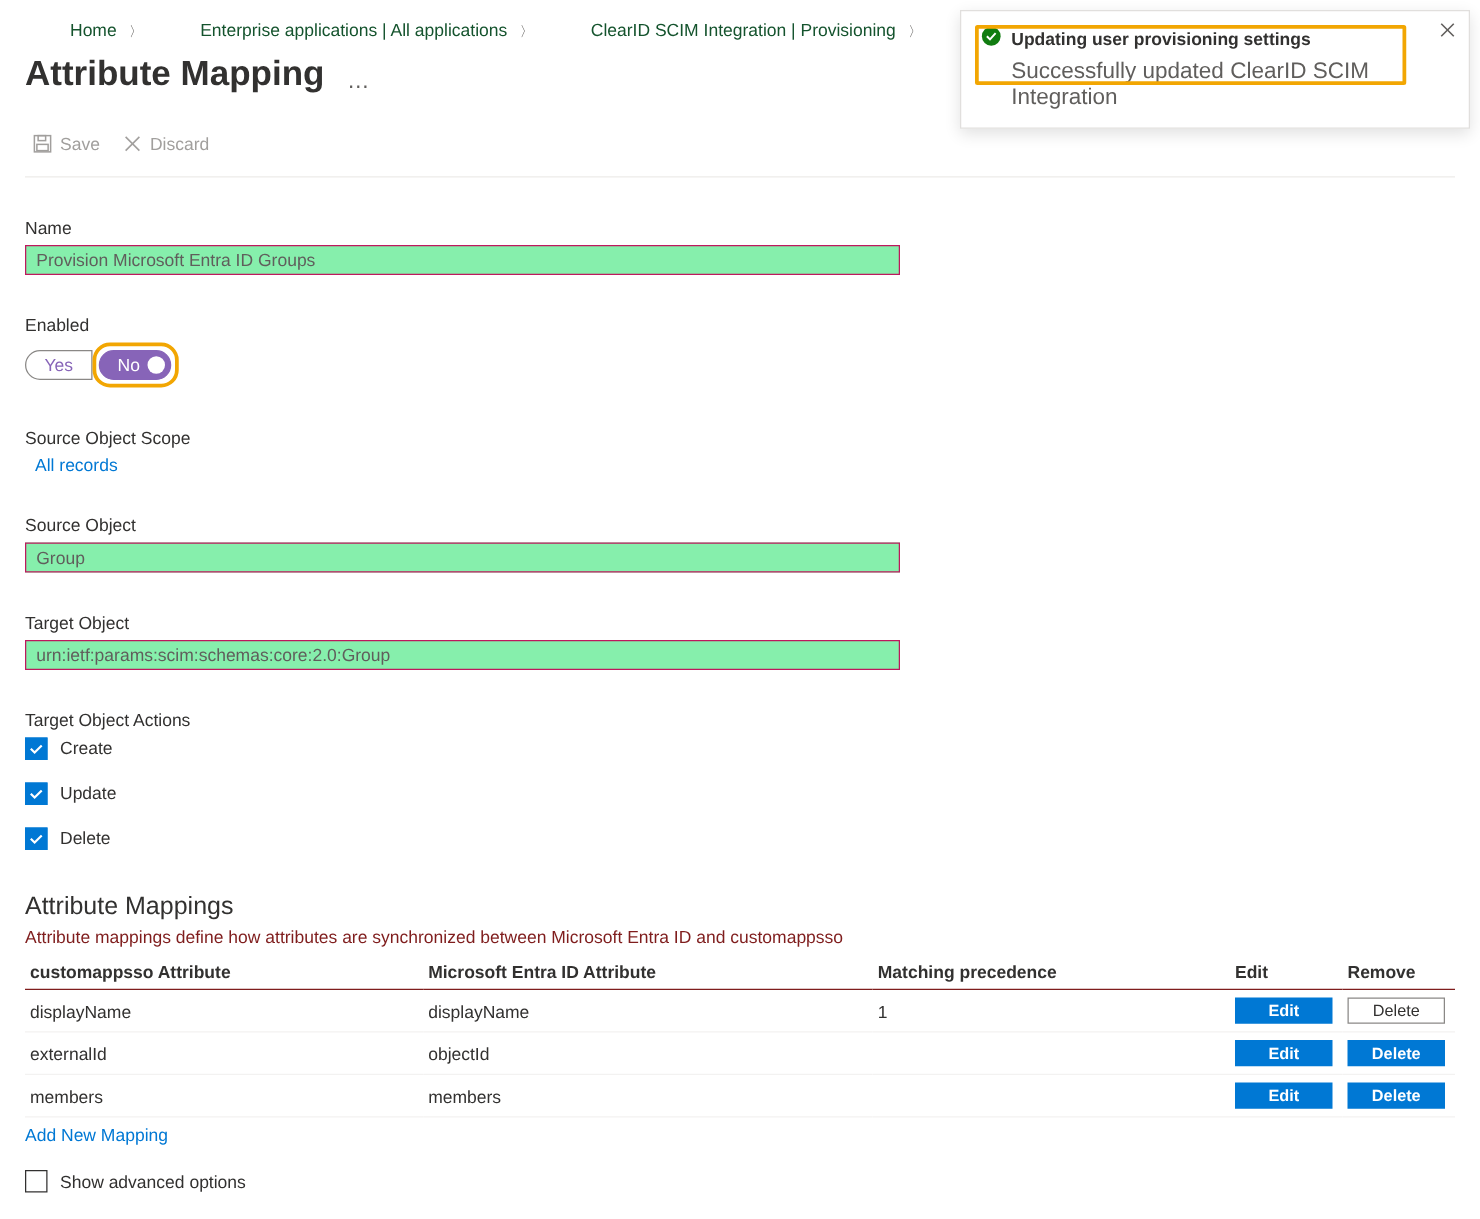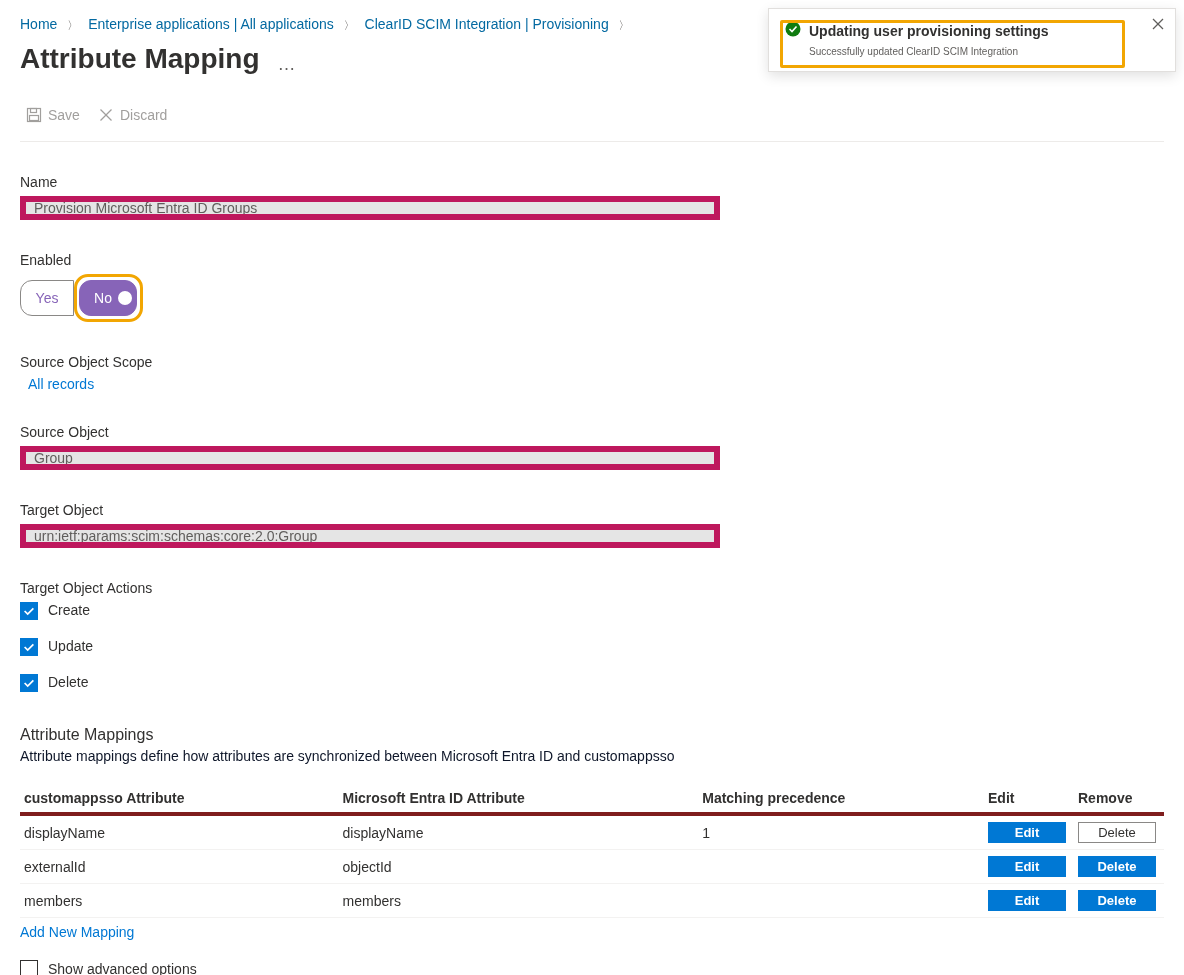--- a/index.html
+++ b/index.html
@@ -14,22 +14,23 @@
     overflow: hidden;
   }
 
   
   .breadcrumb {
     padding: 16px 20px 0 20px;
     font-size: 14px;
     color: #605e5c;
   }
   .breadcrumb a {
-    color: #0369a1;
+    color: #14532d;
     text-decoration: none;
+    margin-left: 36px;
   }
   .crumb-sep {
     color: #605e5c;
     padding: 0 6px;
     font-size: 11px;
   }
 
   
   .title-row {
     padding: 10px 20px 20px 20px;
@@ -81,38 +82,38 @@
   .field-block { margin-bottom: 14px; }
   .field-label {
     font-size: 14px;
     color: #323130;
     margin-bottom: 6px;
     display: block;
     margin-top: 32px;
   }
   .text-input {
     width: 700px;
-    border: 6px solid #be185d;
-    background: #e5e5e5;
+    border: 1px solid #be185d;
+    background: #86efac;
     color: #605e5c;
     font-size: 14px;
     padding: 4px 8px;
     height: 24px;
   }
 
   
   .pill-group {
     display: inline-flex;
     align-items: center;
   }
   .pill {
     border: 1px solid #8a8886;
     color: #323130;
     background: #fff;
-    height: 36px;
+    height: 24px;
     min-width: 54px;
     display: inline-flex;
     align-items: center;
     justify-content: center;
     font-size: 14px;
     padding: 0 10px;
     cursor: pointer;
   }
   .pill.yes {
     border-radius: 12px 0 0 12px;
@@ -166,34 +167,34 @@
     cursor: pointer;
   }
   .chk svg { width: 14px; height: 14px; }
   .chk.empty {
     background: #fff;
     border: 1px solid #323130;
   }
 
   
   .attr-section { padding: 0 20px; margin-top: 34px; }
-  .attr-heading { font-size: 16px; color: #323130; margin-bottom: 4px; }
-  .attr-desc { font-size: 14px; color: #0f172a; margin-bottom: 20px; }
+  .attr-heading { font-size: 20px; color: #323130; margin-bottom: 4px; }
+  .attr-desc { font-size: 14px; color: #7f1d1d; margin-bottom: 6px; }
 
   .attr-table {
     width: 100%;
     border-collapse: collapse;
   }
   .attr-table th {
     text-align: left;
     font-weight: 600;
     font-size: 14px;
     color: #323130;
     padding: 6px 4px;
-    border-bottom: 4px solid #7f1d1d;
+    border-bottom: 1px solid #7f1d1d;
   }
   .attr-table td {
     font-size: 14px;
     color: #323130;
     padding: 6px 4px;
     border-bottom: 1px solid #f3f2f1;
     vertical-align: middle;
   }
   .col-edit, .col-remove { width: 90px; }
   .btn-primary {
@@ -255,21 +256,21 @@
   .toast-head {
     display: flex;
     align-items: center;
     gap: 8px;
     font-weight: 600;
     color: #323130;
     margin-left: 2px;
   }
   .toast-sub {
     color: #605e5c;
-    font-size: 10px;
+    font-size: 18px;
     margin-top: 6px;
     margin-left: 26px;
   }
 
 </style>
 </head>
 <body>
 
 <div class="breadcrumb">
   <a href="#">Home</a>

